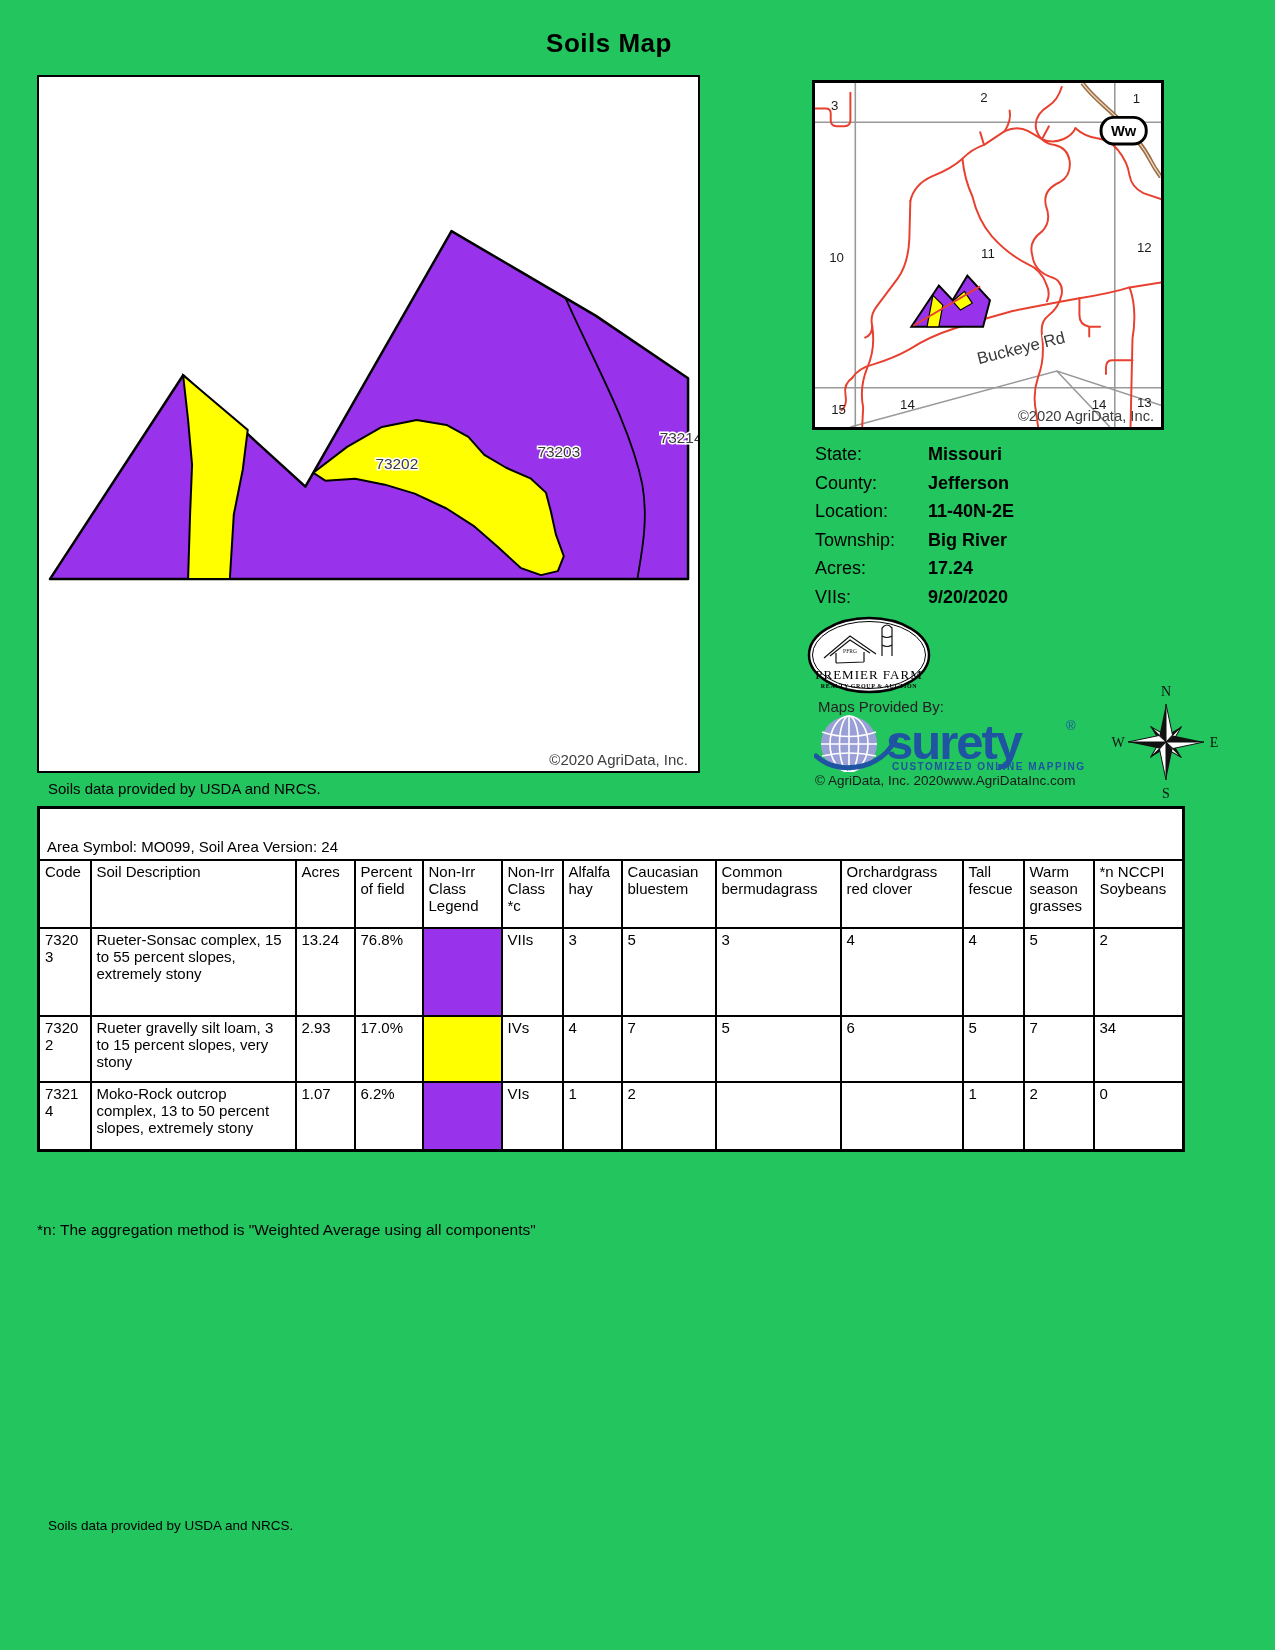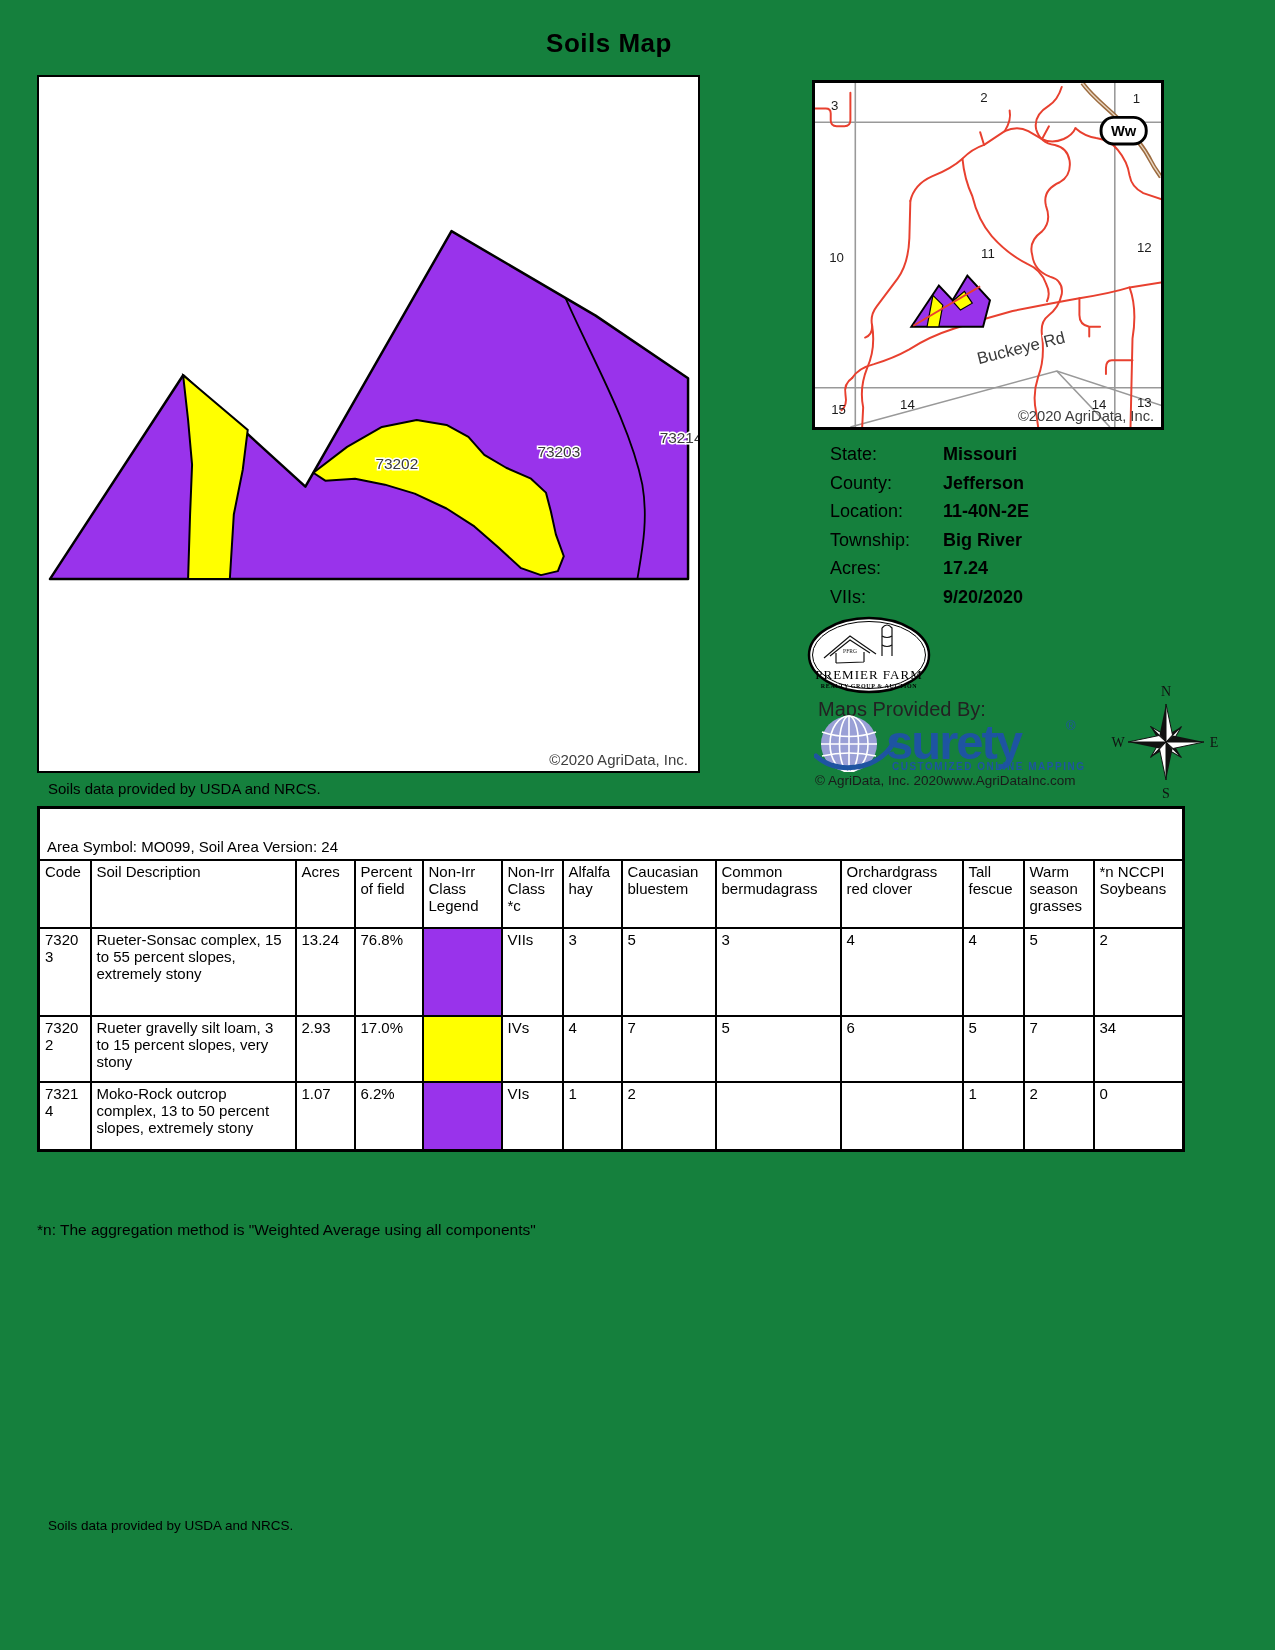--- a/index.html
+++ b/index.html
@@ -1,27 +1,27 @@
 <!DOCTYPE html>
 <html><head>
 <meta charset="utf-8">
 <style>
   html,body{margin:0;padding:0;background:#fff;}
-  .page{position:relative;width:1275px;height:1650px;background:#15803d;overflow:hidden;
+  .page{position:relative;width:1275px;height:1650px;background:#22c55e;overflow:hidden;
         font-family:"Liberation Sans",sans-serif;color:#000;}
   .abs{position:absolute;}
   .title{left:0;top:28px;width:1218px;text-align:center;font-size:26px;font-weight:bold;letter-spacing:.5px;}
   .map-box{left:37px;top:75px;width:659px;height:694px;border:2px solid #000;background:#fff;overflow:hidden;}
   .map-box svg{position:absolute;left:0;top:0;}
   .map-copyright{right:10px;bottom:3px;font-size:15px;color:#3d3d3d;}
   .inset-box{left:812px;top:80px;width:346px;height:344px;border:3px solid #000;background:#fff;overflow:hidden;}
   .info{left:815px;top:440px;font-size:18px;line-height:28.6px;}
-  .info .lbl{display:inline-block;width:113px;margin-left:15px;}
+  .info .lbl{display:inline-block;width:113px;}
   .info .val{font-weight:bold;}
-  .mpb{left:818px;top:698px;font-size:20px;color:#222;}
+  .mpb{left:818px;top:698px;font-size:15px;color:#222;}
   .copyrow{left:815px;top:773px;width:286px;display:flex;justify-content:flex-start;font-size:13.5px;color:#1a1a1a;}
   .note-top{left:48px;top:780px;font-size:15px;}
   .note-bottom{left:48px;top:1518px;font-size:13.5px;}
   .footnotes{left:37px;top:1176px;font-size:15.5px;line-height:21.5px;white-space:pre-wrap;}
   table.soil{border-collapse:collapse;table-layout:fixed;width:1145px;border:3px solid #000;background:#fff;padding-left:48px;}
   table.soil td,table.soil th{border:2px solid #000;font-size:15px;vertical-align:top;padding:2px 5px;
         overflow:hidden;font-weight:normal;text-align:left;word-wrap:break-word;}
   .area-cell{vertical-align:bottom !important;font-size:16px;height:42px;padding:4px 7px !important;}
   .num{text-align:center;}
   .swatch{padding:0 !important;}

